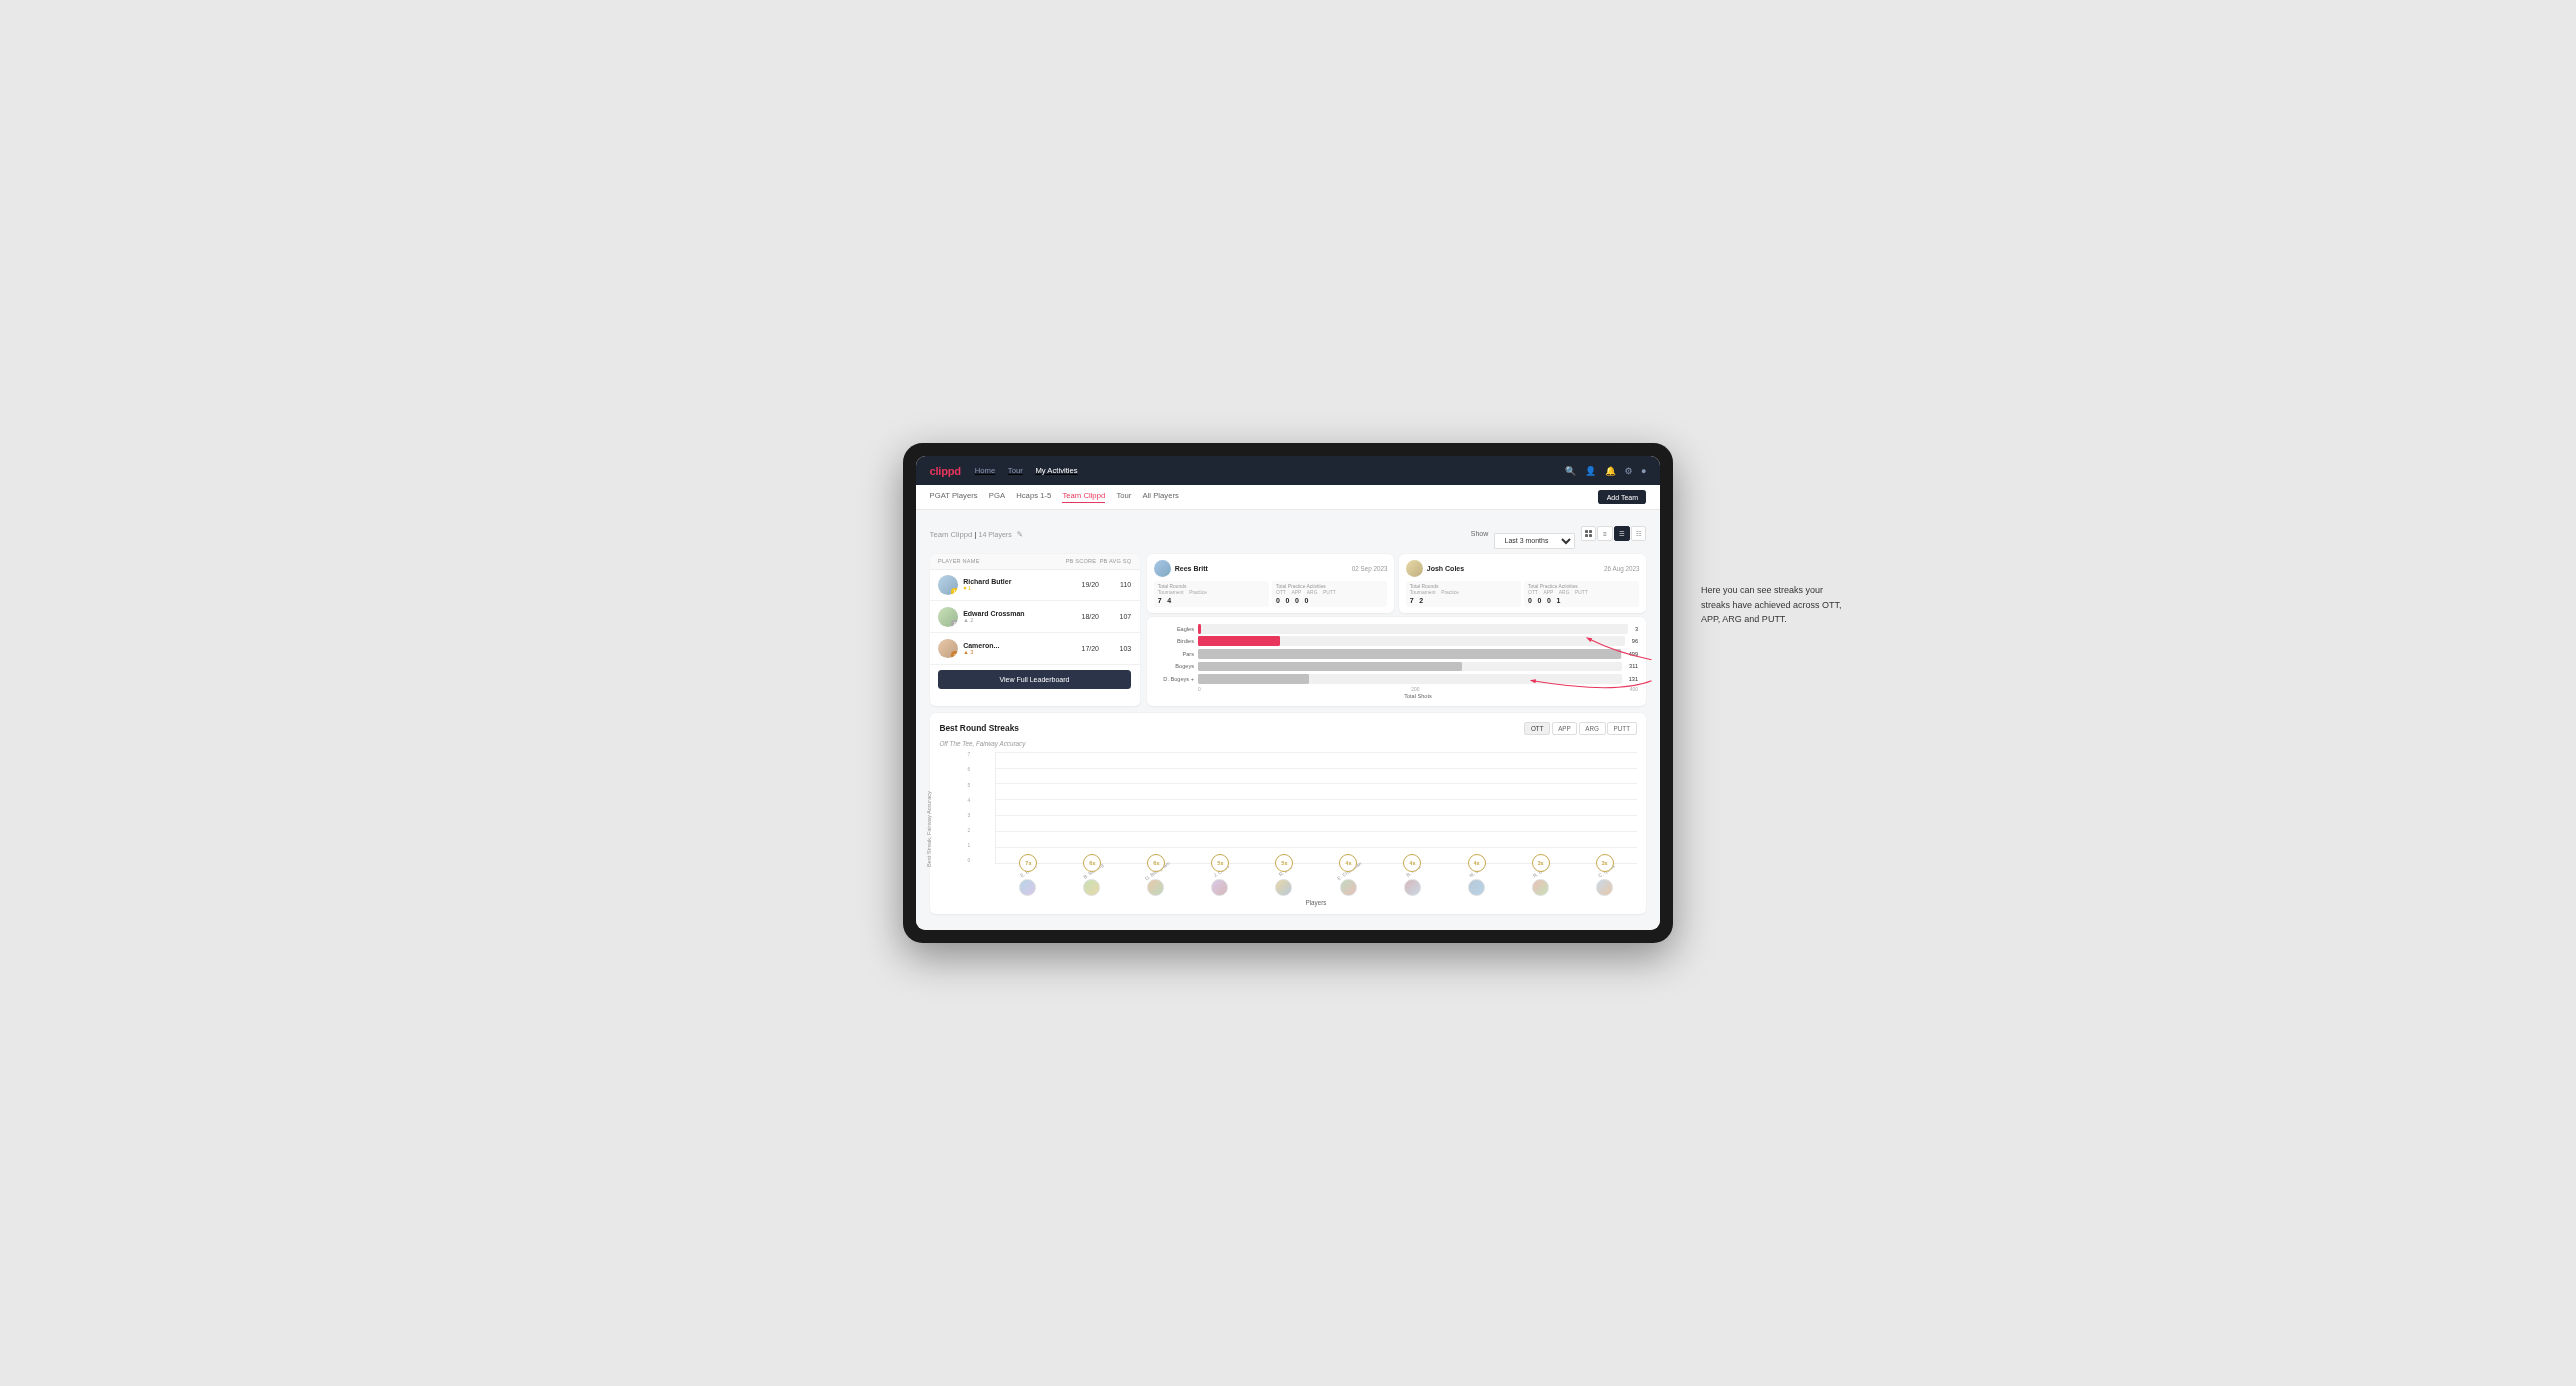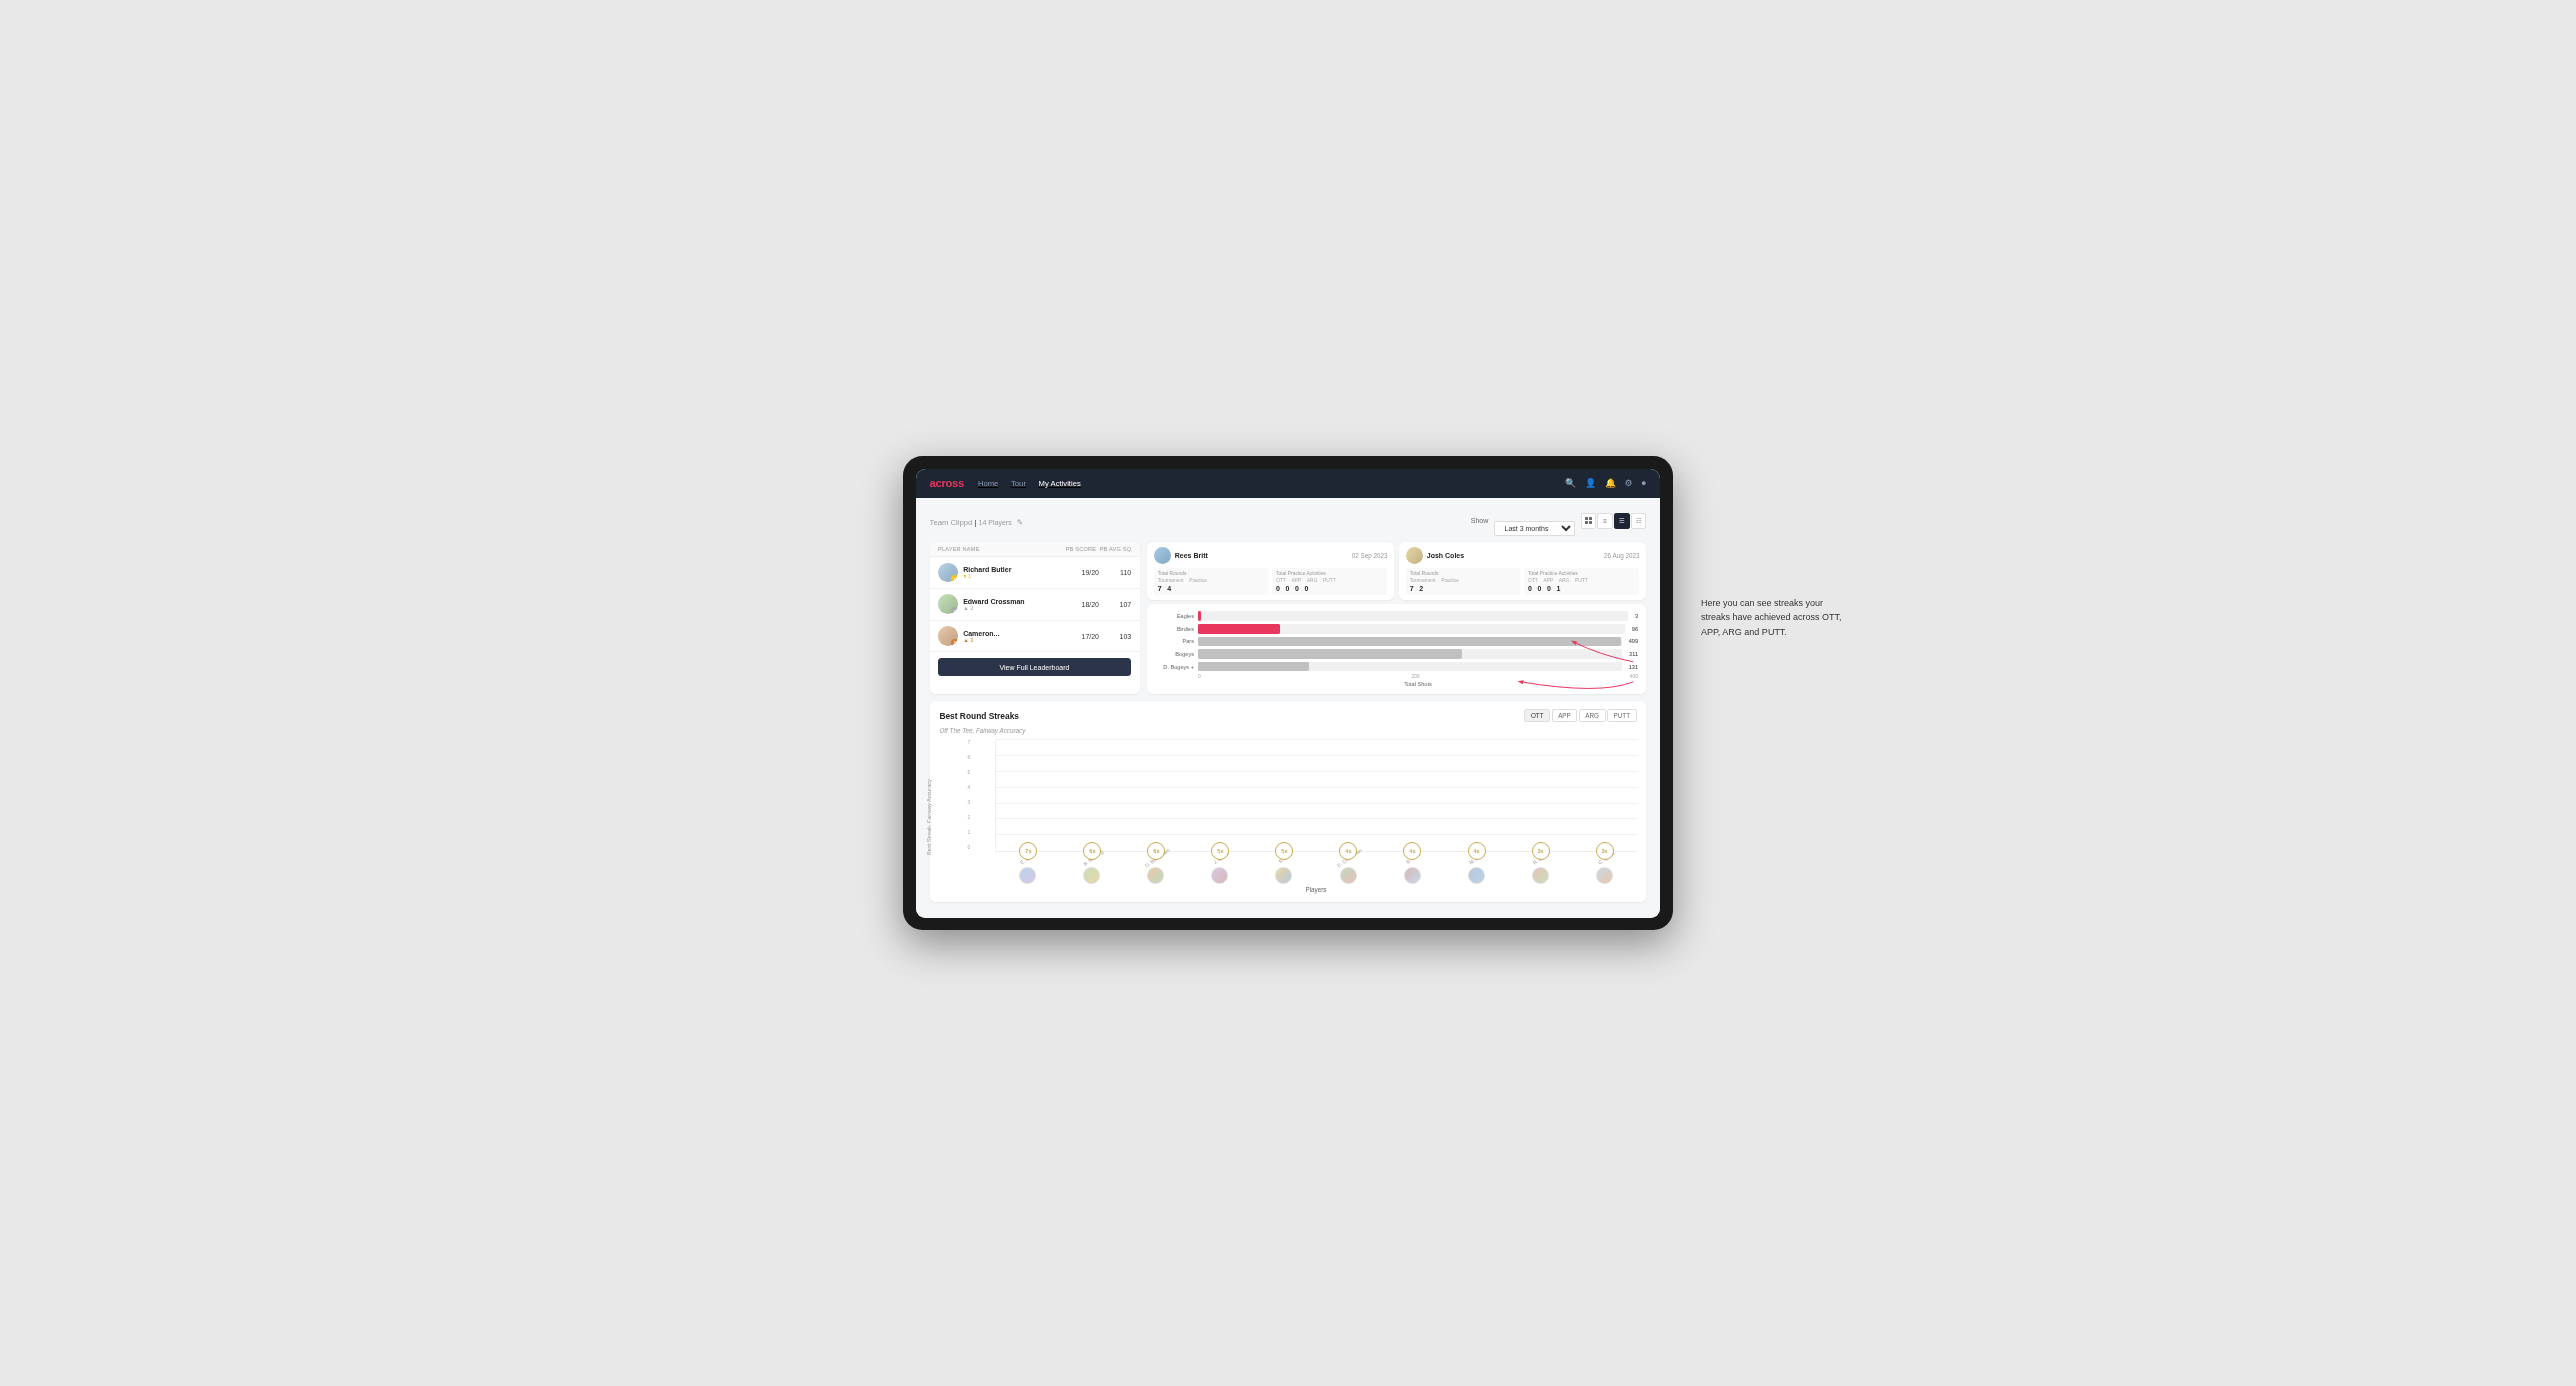--- a/index.html
+++ b/index.html
@@ -554,35 +554,46 @@
 
   </style>
 </head>
 <body>
 
 <div class="outer-wrapper">
   <div class="tablet-frame">
     <div class="tablet-screen">
 
       <nav class="nav-bar">
-        <span class="nav-logo">across</span>
+        <span class="nav-logo">clippd</span>
         <div class="nav-links">
           <a class="nav-link">Home</a>
           <a class="nav-link">Tour</a>
           <a class="nav-link active">My Activities</a>
         </div>
         <div class="nav-right">
           <span class="nav-icon">🔍</span>
           <span class="nav-icon">👤</span>
           <span class="nav-icon">🔔</span>
           <span class="nav-icon">⚙</span>
           <span class="nav-icon">●</span>
         </div>
       </nav>
 
+      <div class="sub-nav">
+        <a class="sub-nav-link">PGAT Players</a>
+        <a class="sub-nav-link">PGA</a>
+        <a class="sub-nav-link">Hcaps 1-5</a>
+        <a class="sub-nav-link active">Team Clippd</a>
+        <a class="sub-nav-link">Tour</a>
+        <a class="sub-nav-link">All Players</a>
+        <div class="sub-nav-right">
+          <button class="add-team-btn">Add Team</button>
+        </div>
+      </div>
 
       <div class="main-content">
 
         <div class="team-header">
           <div>
             <span class="team-title">
               <span>Team Clippd</span> | <span style="color:#999;font-weight:400;font-size:7px;">14 Players</span>
               <span style="margin-left:2.8px;color:#999;cursor:pointer;">✎</span>
             </span>
           </div>

